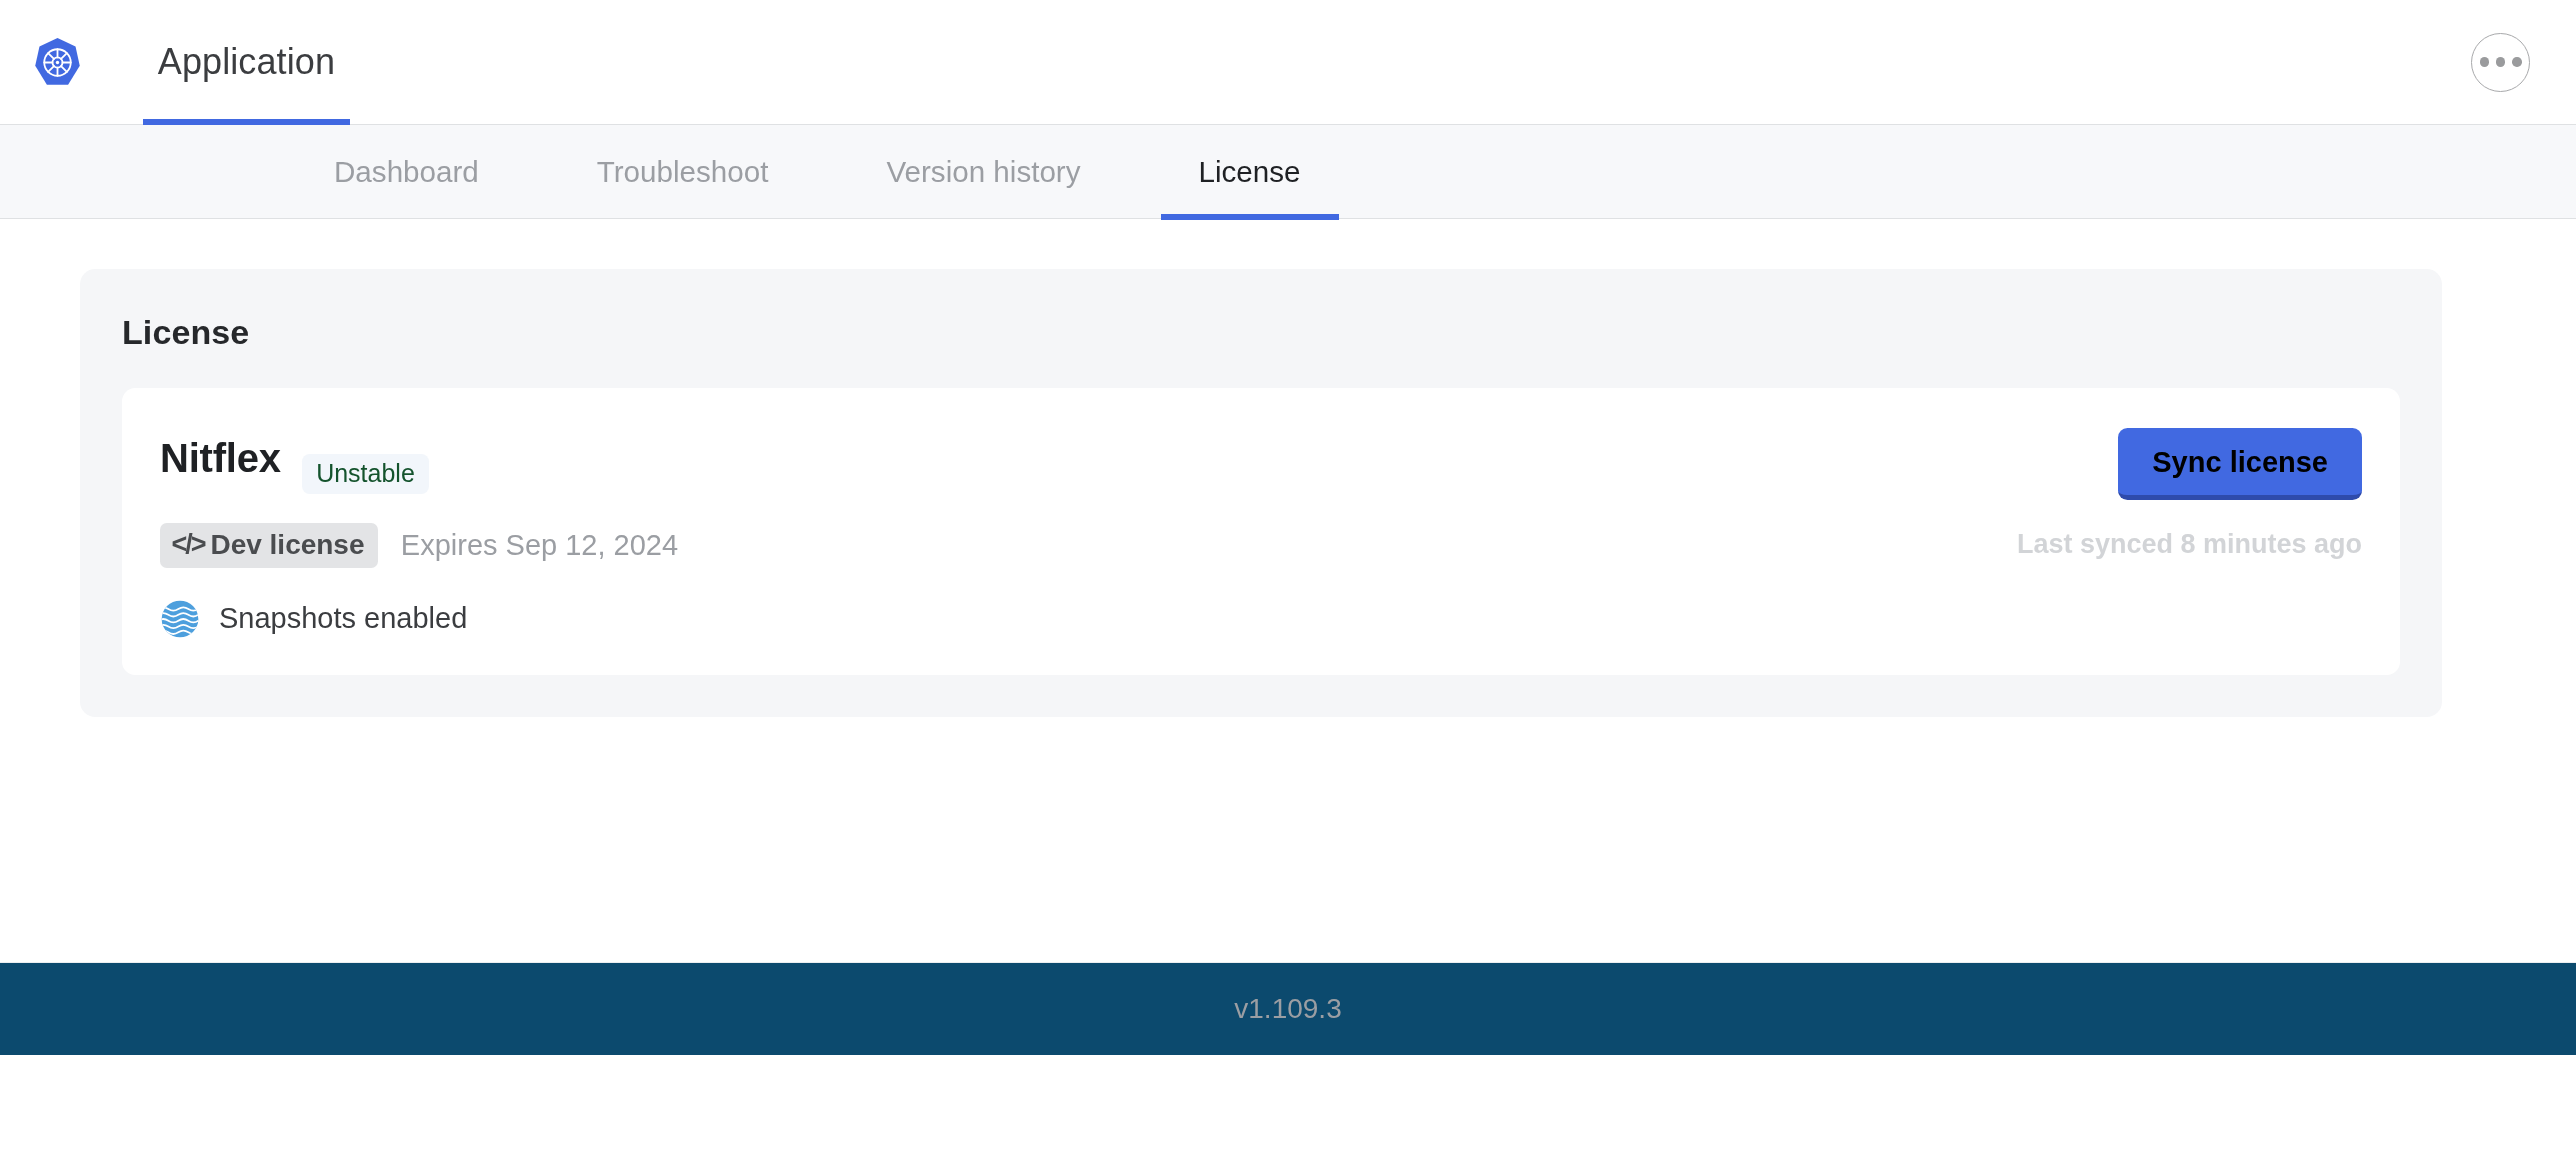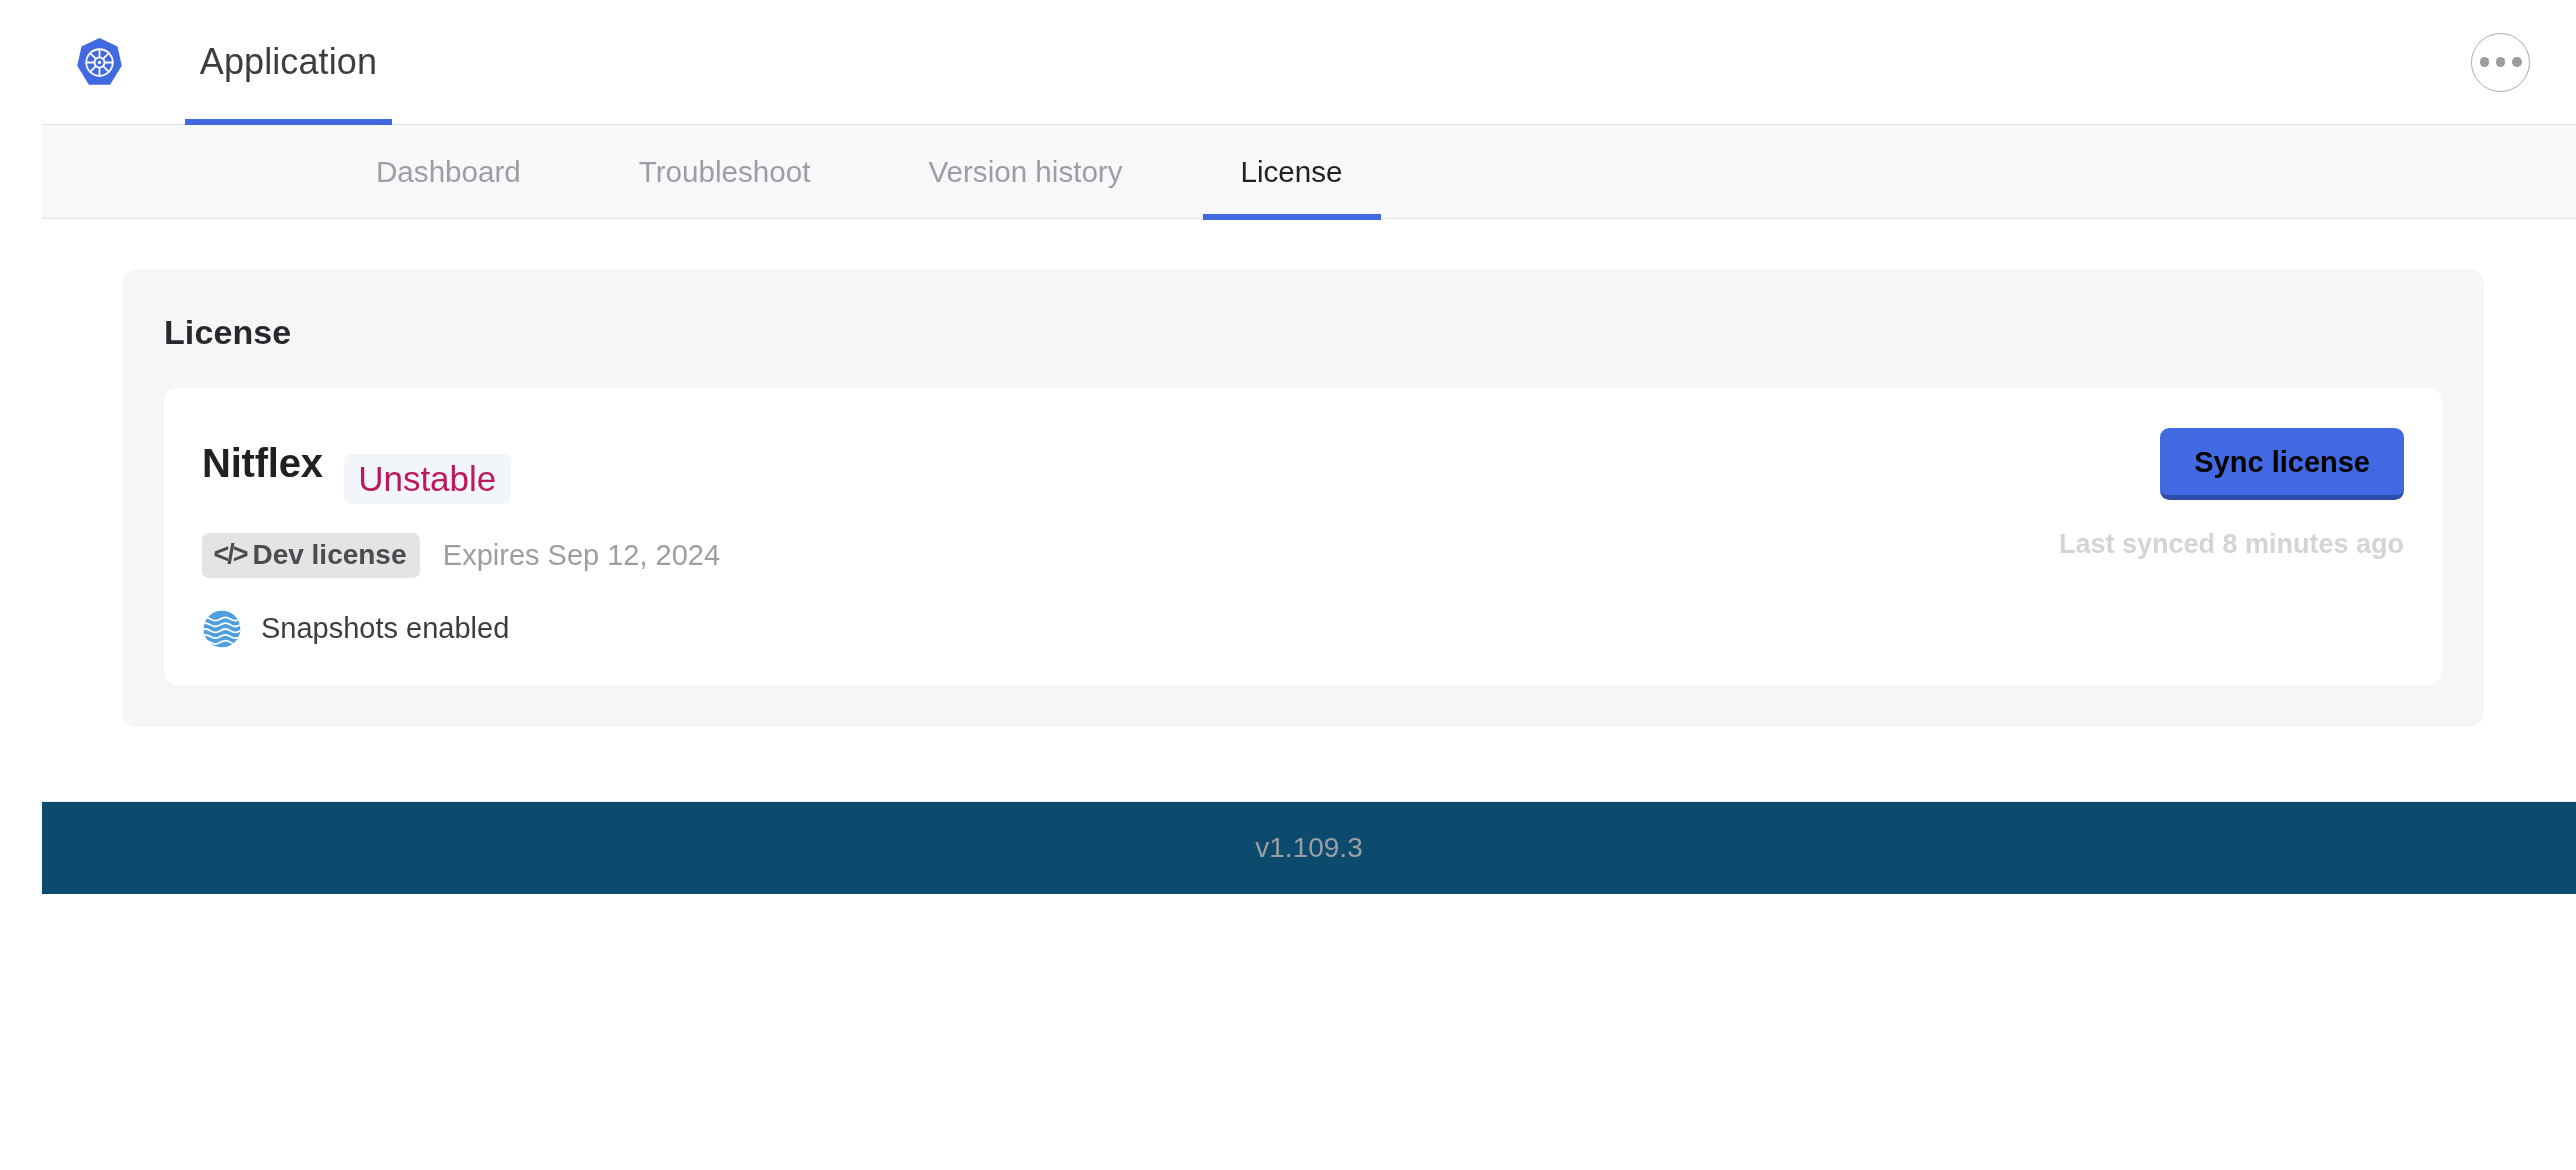--- a/index.html
+++ b/index.html
@@ -6,25 +6,24 @@
   html, body {
     width: 2576px;
     height: 1171px;
     background: #ffffff;
     font-family: "Liberation Sans", sans-serif;
     -webkit-font-smoothing: antialiased;
   }
   #app {
     position: relative;
     width: 2576px;
-    height: 894px;
+    height: 1055px;
     display: flex;
     flex-direction: column;
     overflow: hidden;
-    padding-left: 42px;
   }
 
   
   .topbar {
     position: relative;
     height: 125px;
     flex: 0 0 125px;
     background: #ffffff;
     border-bottom: 1.9px solid #dfe1e3;
     display: flex;
@@ -155,22 +154,22 @@
     margin-bottom: 29px;
   }
   .license-name {
     font-size: 40px;
     font-weight: bold;
     color: #1f2124;
     letter-spacing: -0.2px;
   }
   .channel-badge {
     background: #f2f6fb;
-    color: #be185d;
-    font-size: 35px;
+    color: #14532d;
+    font-size: 25px;
     padding: 6.7px 14.3px 8.6px 14.3px;
     border-radius: 7.6px;
     line-height: 1;
     margin-top: 32px;
   }
   .license-meta-row {
     display: flex;
     align-items: center;
     gap: 23px;
     margin-bottom: 30.5px;

